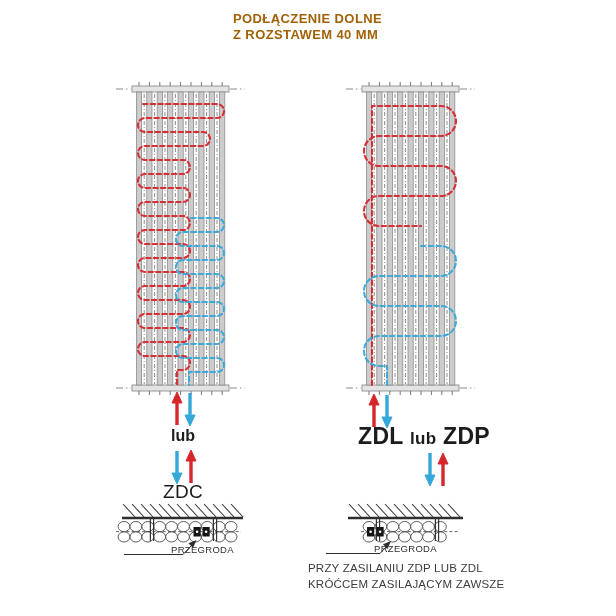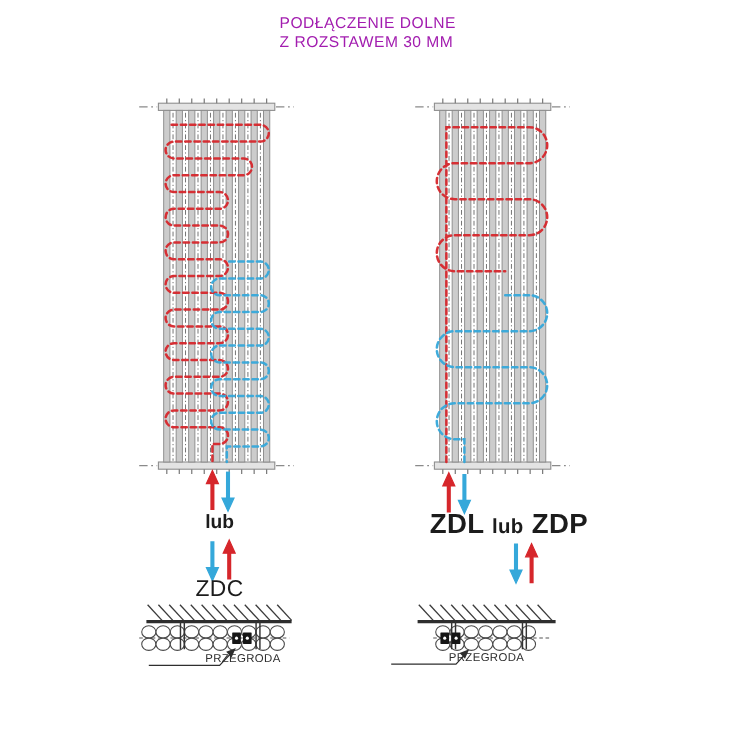--- a/index.html
+++ b/index.html
@@ -1,21 +1,21 @@
 <!DOCTYPE html>
 <html style="--supply: #d6262b; --return: #35a8da;"><head>
 <meta charset="utf-8">
 <style>
   html,body{margin:0;padding:0;background:#fff;}
   .stage{position:relative;width:616px;height:616px;background:#fff;
          font-family:"Liberation Sans",sans-serif;overflow:hidden;}
   .abs{position:absolute;}
   svg.layer{position:absolute;left:0;top:0;}
   .title{left:233px;top:11px;font-size:13px;line-height:15.5px;letter-spacing:.4px;
-         color:#a21caf;font-weight:400;}
+         color:#a16207;font-weight:700;}
   .lub-label{left:160px;top:427px;width:46px;text-align:center;
              font-size:16px;font-weight:700;color:#1c1c1c;}
   .zdc-label{left:150px;top:481px;width:66px;text-align:center;
              font-size:19px;font-weight:400;color:#1c1c1c;letter-spacing:.4px;}
   .zdl-label{left:330px;top:423px;width:160px;text-align:right;color:#1c1c1c;
              font-size:23px;font-weight:800;letter-spacing:.3px;}
   .zdl-label .small-or{font-size:17px;font-weight:700;}
   .przegroda{font-size:9.5px;color:#2e2e2e;letter-spacing:.3px;font-weight:500;padding-left:48px;}
   .footnote{left:308px;top:560px;font-size:11.5px;line-height:16px;color:#3d3d3d;
             letter-spacing:.2px;}
@@ -265,30 +265,32 @@
       <polygon class="leader-head" points="196.5,540 188.5,543.2 193,548"></polygon>
     </g>
     <g>
       <path class="leader" d="M326,553.5 L380,553.5 L386,547"></path>
       <polygon class="leader-head" points="391,541 383,544.2 387.5,549"></polygon>
     </g>
   </svg>
 
   <div class="abs title">
     <div>PODŁĄCZENIE DOLNE</div>
-    <div>Z ROZSTAWEM 30 MM</div>
+    <div>Z ROZSTAWEM 40 MM</div>
   </div>
 
   <div class="abs lub-label">lub</div>
   <div class="abs zdc-label">ZDC</div>
 
   <div class="abs zdl-label">
     <span>ZDL</span>
     <span class="small-or">lub</span>
     <span>ZDP</span>
   </div>
 
   <div class="abs przegroda" style="left:123px;top:544px;">PRZEGRODA</div>
   <div class="abs przegroda" style="left:326px;top:543px;">PRZEGRODA</div>
 
   <div class="abs footnote">
+    <div>PRZY ZASILANIU ZDP LUB ZDL</div>
+    <div>KRÓĆCEM ZASILAJĄCYM ZAWSZE</div>
   </div>
 </div>
 
 </body></html>

